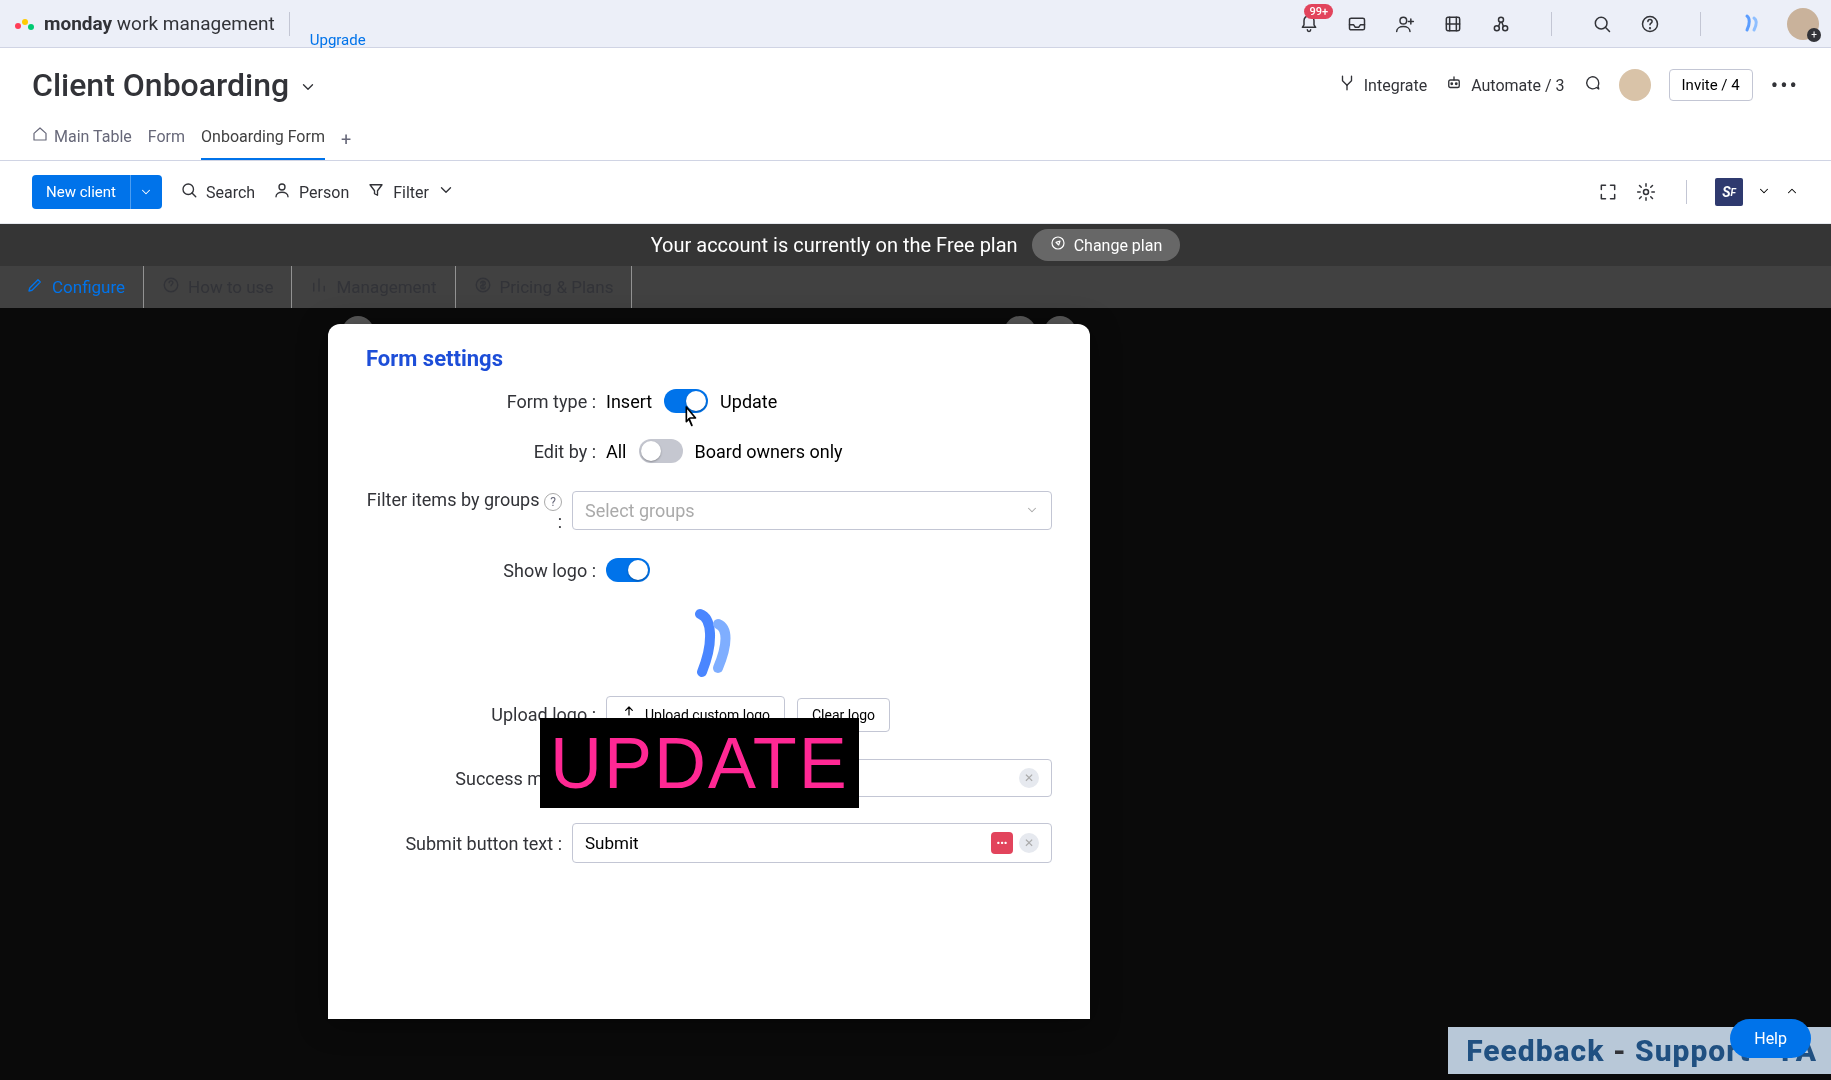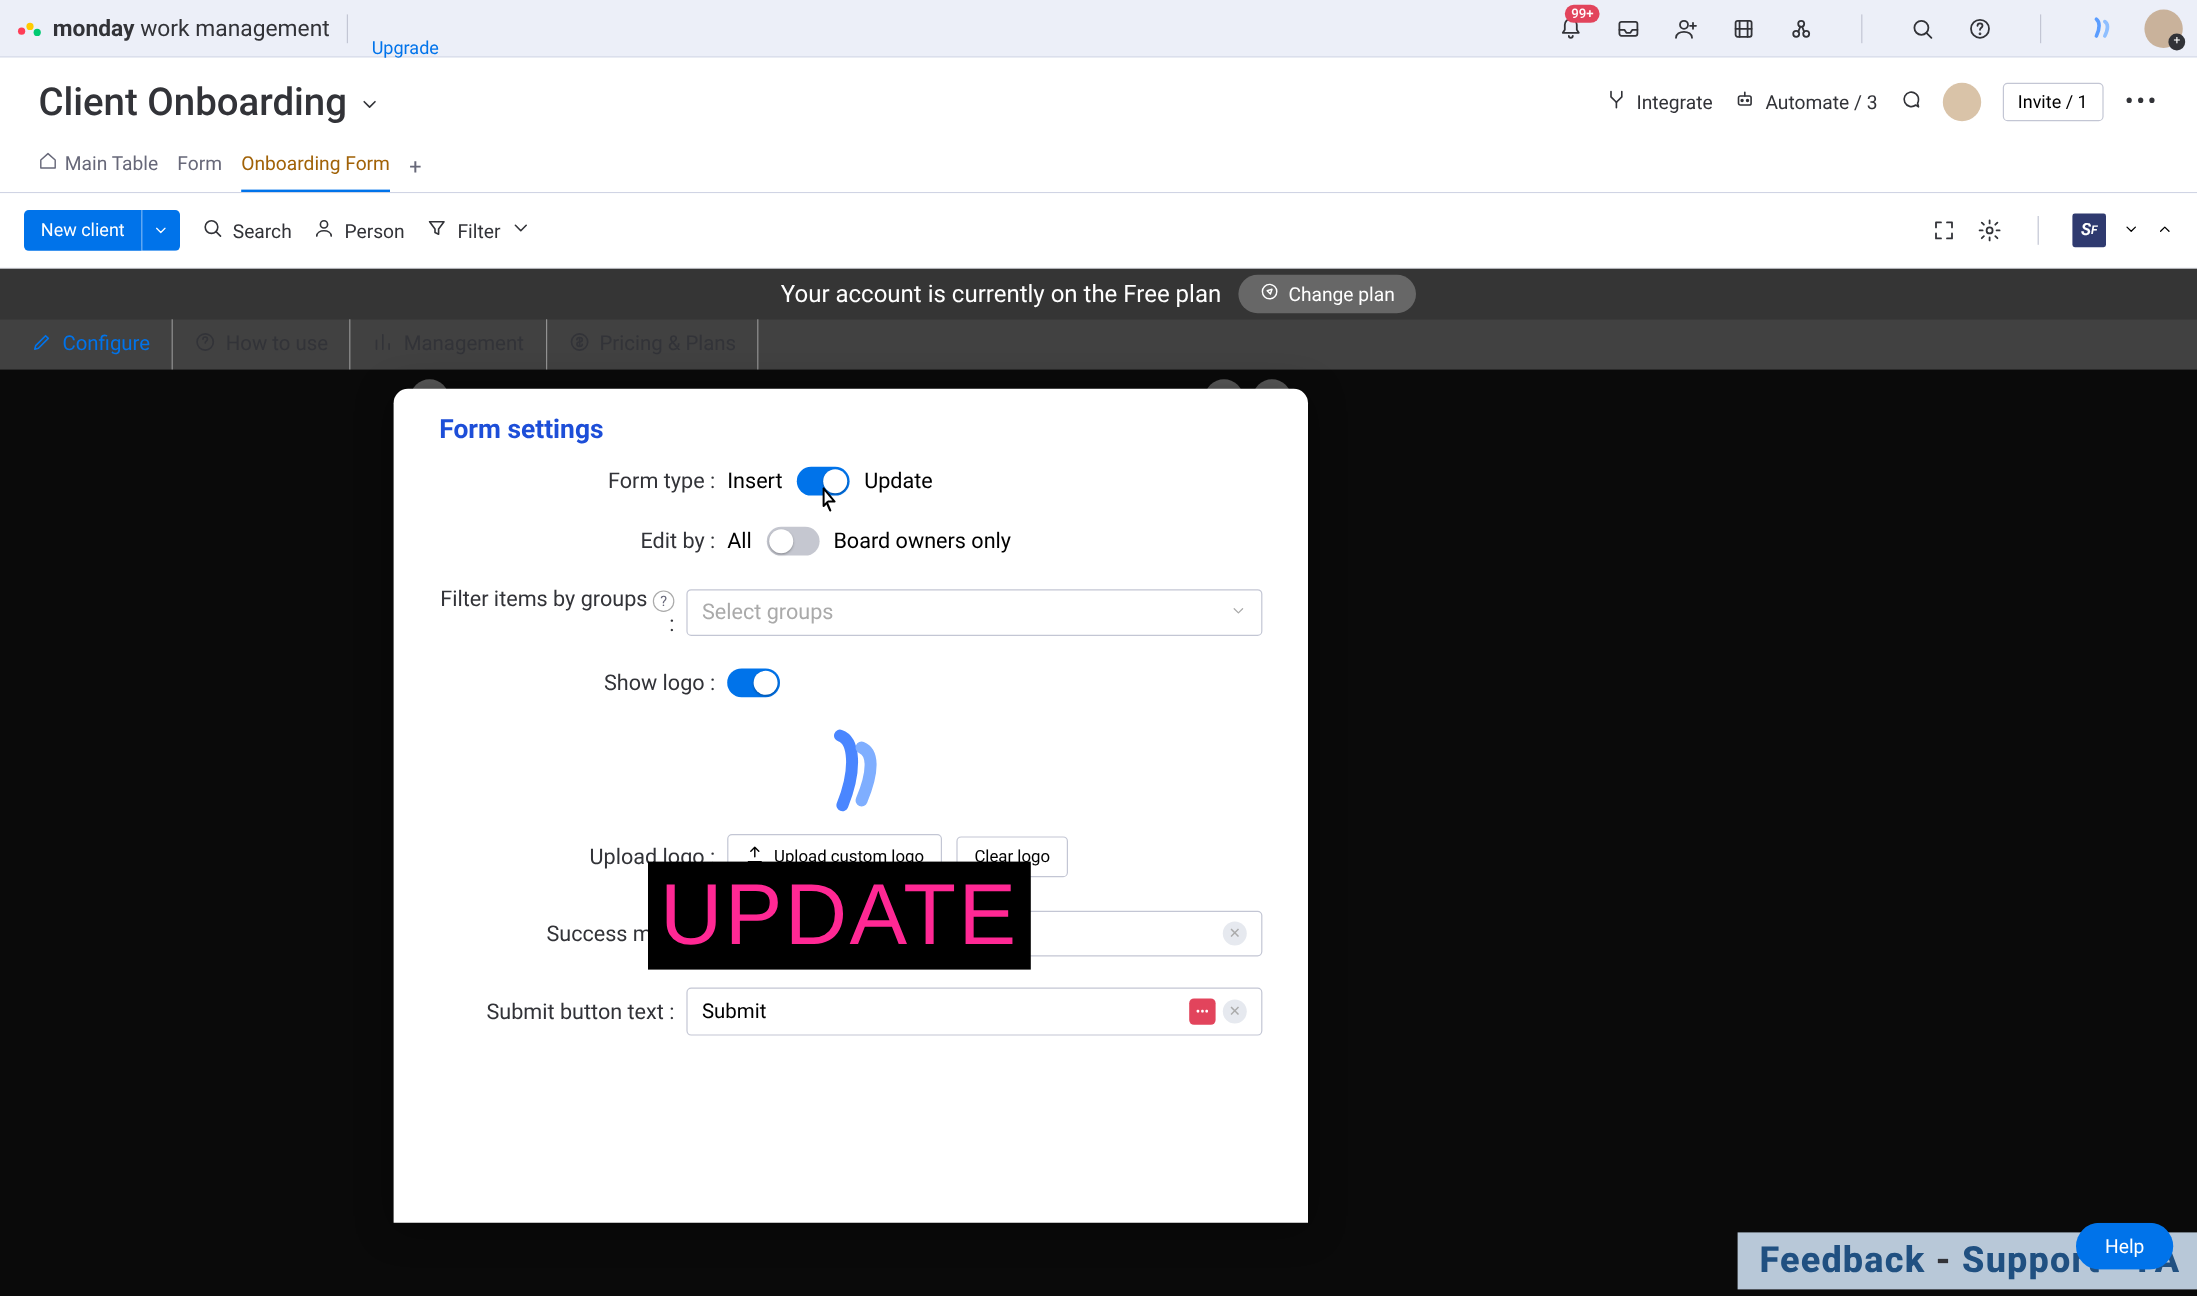--- a/index.html
+++ b/index.html
@@ -28,26 +28,26 @@
   .board-title { font-size:32px; font-weight:500; color:#323338; display:flex; align-items:center; gap:10px;}
   .bh-row1-spacer { flex:1; }
   .bh-action { display:flex; align-items:center; gap:8px; font-size:16px; color:#323338; cursor:pointer;}
   .bh-action svg { width:18px; height:18px; }
   .invite-btn { border:1px solid #c3c6d4; border-radius:4px; padding:6px 12px; font-size:15px;}
   .dots-btn { font-size:22px; letter-spacing:2px; }
   .avatar2 { width:32px; height:32px; border-radius:50%; background:#d9c3a8;}
 
   .tabs { display:flex; gap:16px; margin-top:14px; align-items:center;}
   .tab { padding: 8px 0 12px 0; font-size:16px; color:#676879; display:flex; align-items:center; gap:6px; border-bottom:2px solid transparent; cursor:pointer;}
-  .tab.active { color:#a16207; border-bottom-color:#0073ea; }
+  .tab.active { color:#404040; border-bottom-color:#0073ea; }
   .tab svg { width:16px; height:16px;}
   .tab-add { color:#676879; font-size:18px;}
 
   
-  .toolbar { background:#fff; padding:14px 20px; display:flex; align-items:center; gap:18px; border-bottom:1px solid #e6e9ef;}
+  .toolbar { background:#fff; padding:14px 32px; display:flex; align-items:center; gap:18px; border-bottom:1px solid #e6e9ef;}
   .new-btn-wrap { display:flex;}
   .new-btn { background:#0073ea; color:#fff; font-size:15px; padding:8px 14px; border:none; border-radius:4px 0 0 4px;}
   .new-btn-caret { background:#0073ea; color:#fff; width:32px; display:flex; align-items:center; justify-content:center; border-left:1px solid rgba(255,255,255,.3); border-radius:0 4px 4px 0;}
   .tool { display:flex; align-items:center; gap:8px; font-size:16px; color:#323338; cursor:pointer;}
   .tool svg{width:18px;height:18px;}
   .toolbar-spacer{flex:1;}
   .tool-right { display:flex; align-items:center; gap:14px;}
   .sq-icon { width:28px; height:28px; background:#2f3a6f; color:#fff; display:flex; align-items:center; justify-content:center; font-style:italic; font-weight:700; font-size:14px; border-radius:2px;}
 
   
@@ -204,21 +204,21 @@
             <path d="M12 4v4"></path>
           </svg></span>
       <span>Automate / 3</span>
     </div>
     <div class="bh-action">
       <span><svg viewBox="0 0 24 24">
             <path d="M21 12a8 8 0 10-3 6l3 2-1-4a8 8 0 001-4z"></path>
           </svg></span>
     </div>
     <span class="avatar2"></span>
-    <div class="invite-btn">Invite / 1</div>
+    <div class="invite-btn">Invite / 4</div>
     <div class="bh-action dots-btn">•••</div>
   </div>
   <div class="tabs">
     <div class="tab">
       <span><svg viewBox="0 0 24 24">
             <path d="M3 11l9-8 9 8v10H3z"></path>
           </svg></span>
       <span>Main Table</span>
     </div>
     <div class="tab">

